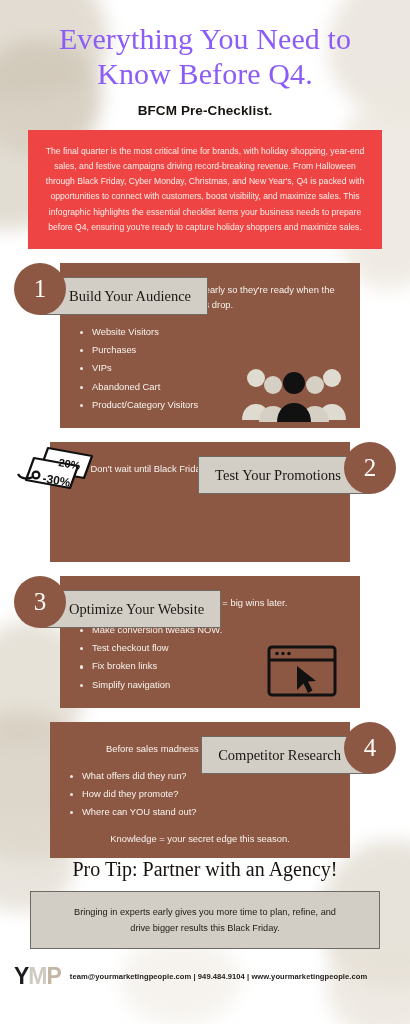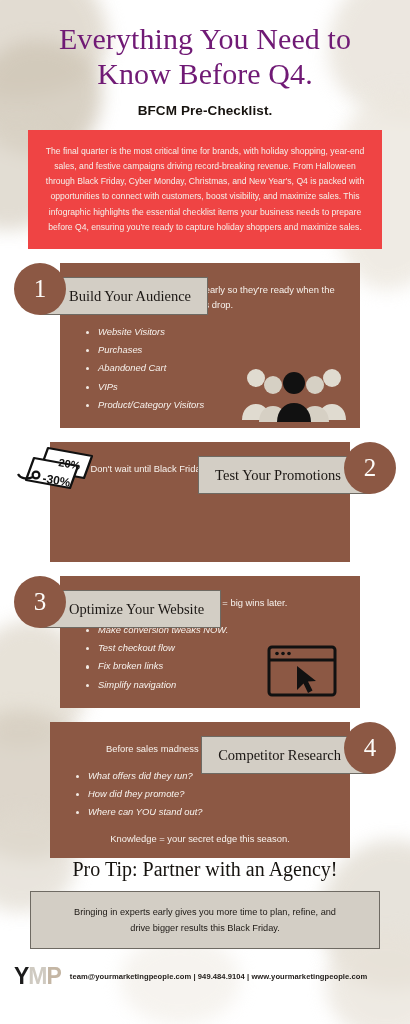--- a/index.html
+++ b/index.html
@@ -39,21 +39,21 @@
 
   
   #page { position: relative; z-index: 2; width: 410px; height: 1024px; }
 
   
   .headline {
     font-family: "Liberation Serif", serif;
     font-size: 30px;
     line-height: 1.16;
     text-align: center;
-    color: #701a75;
+    color: #8b5cf6;
     letter-spacing: .1px;
     padding: 22px 26px 0 26px;
   }
   .subhead {
     text-align: center;
     font-size: 13.5px;
     font-weight: bold;
     color: #17130f;
     margin-top: 11px;
     letter-spacing: .1px;
@@ -119,21 +119,21 @@
 
   .lead {
     text-align: center;
     font-size: 9.4px;
     line-height: 1.55;
     margin: 0 6px 10px 6px;
     color: #f7f2ed;
   }
   .section.right .lead { text-align: center; }
 
-  ul.checks { list-style: none; margin: 0 0 0 6px; font-style: italic; }
+  ul.checks { list-style: none; margin: 0 0 0 0; }
   ul.checks li {
     position: relative;
     font-size: 9.4px;
     line-height: 1.95;
     padding-left: 14px;
     color: #f7f2ed;
   }
   ul.checks li::before {
     content: "";
     position: absolute;
@@ -231,22 +231,22 @@
   <div class="section left">
     <div class="num">1</div>
     <div class="plate">
       <span>Build Your Audience</span>
     </div>
     <div class="body-box">
       <div class="lead">Start growing your audience early so they're ready when the deals drop.</div>
       <ul class="checks">
         <li>Website Visitors</li>
         <li>Purchases</li>
+        <li>VIPs</li>
         <li>Abandoned Cart</li>
-        <li>VIPs</li>
         <li>Product/Category Visitors</li>
       </ul>
       <svg class="art people" viewBox="0 0 108 60">
         <g fill="#e0dbd0">
           <circle cx="16" cy="16" r="9"></circle>
             <path d="M2 58c0-10 6.3-16 14-16s14 6 14 16z"></path>
           <circle cx="92" cy="16" r="9"></circle>
             <path d="M78 58c0-10 6.3-16 14-16s14 6 14 16z"></path>
         </g>
         <g fill="#d6d0c4">

